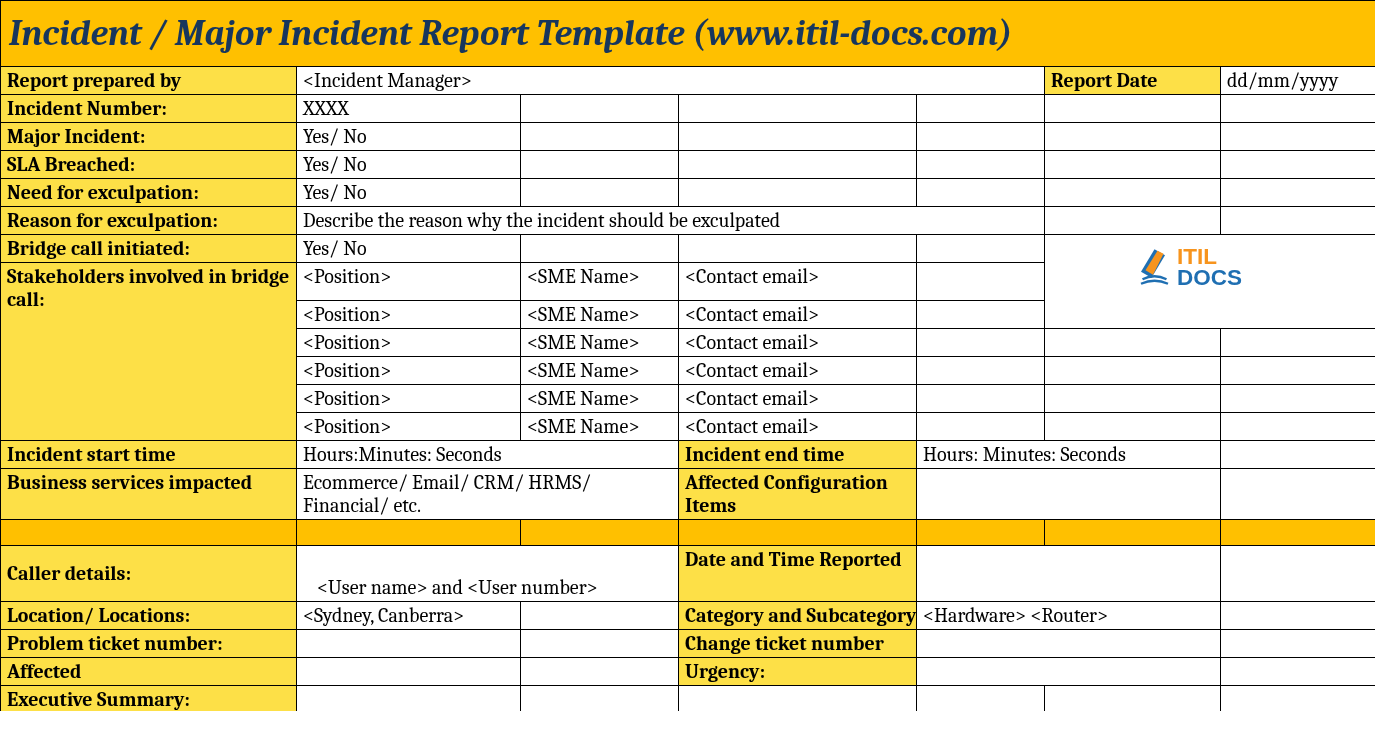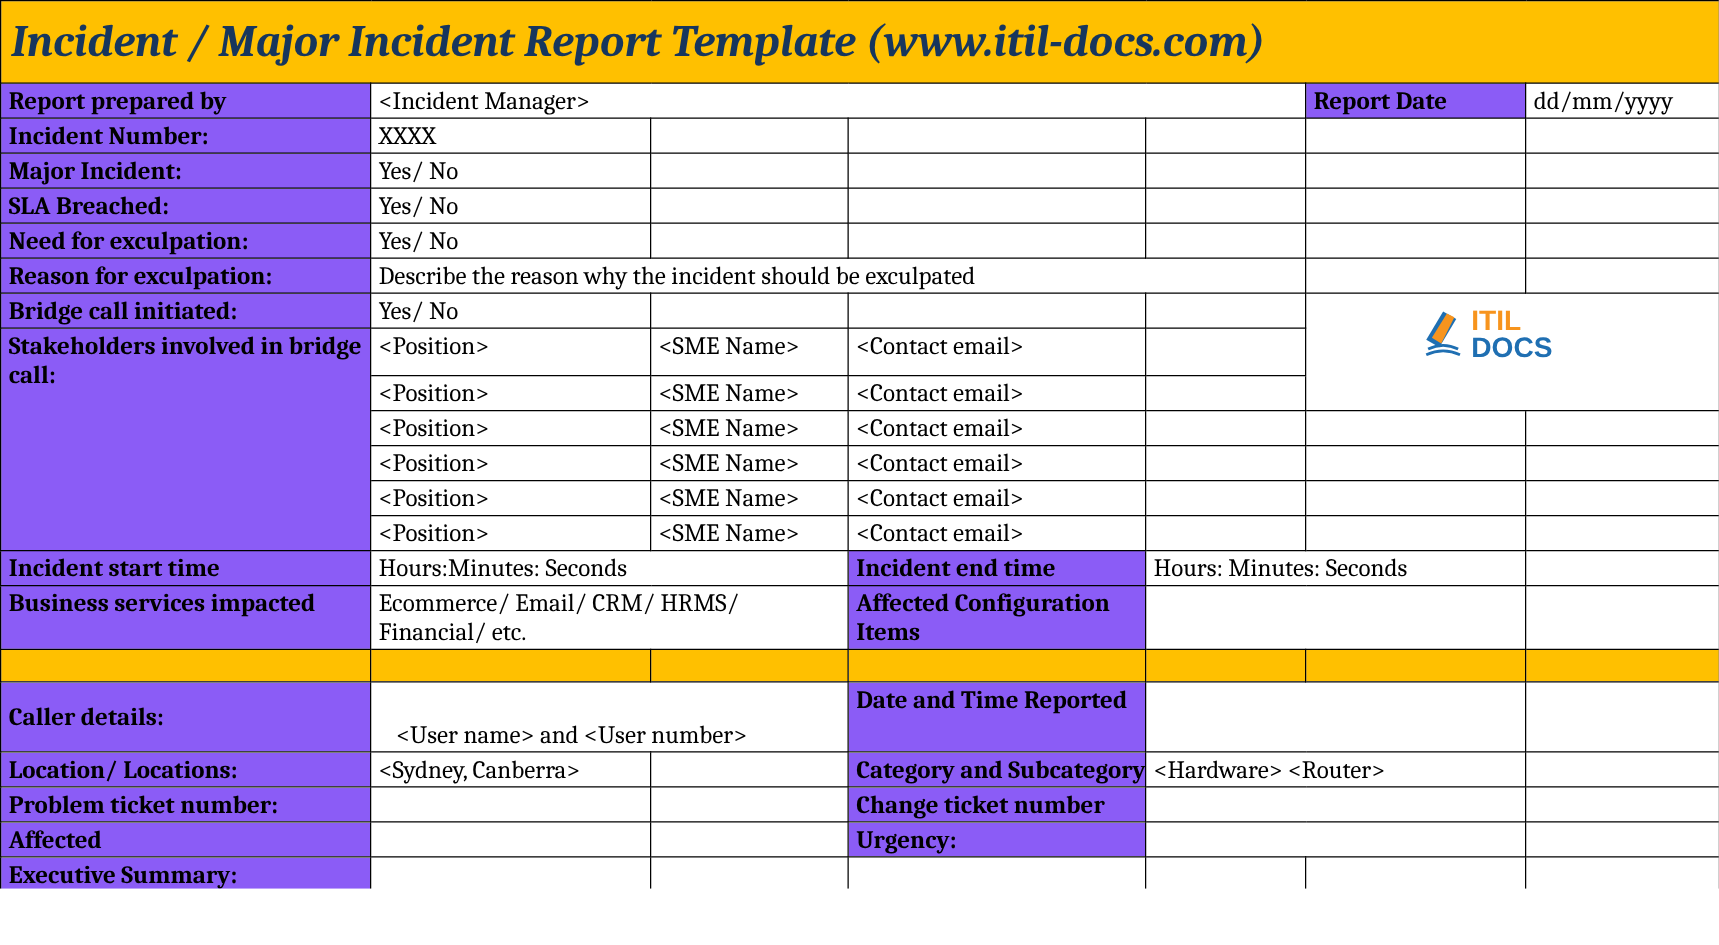--- a/index.html
+++ b/index.html
@@ -1,20 +1,20 @@
 <!DOCTYPE html>
 <html><head>
 <meta charset="utf-8">
 <style>
   * { box-sizing: border-box; margin: 0; padding: 0; }
   body { font-family: Cambria, Georgia, serif; font-size: 20px; color: #000; background: #fff; }
   table { border-collapse: collapse; width: 1375px; table-layout: fixed; }
   td { border: 1px solid #000; padding: 2px 6px; vertical-align: top; overflow: hidden; white-space: nowrap; }
   .title-row td { background: #ffc000; color: #17365d; font-weight: bold; font-style: italic; font-size: 36px; padding: 4px 8px; height: 66px; vertical-align: middle; border: 1px solid #000; }
-  .label { background: #8b5cf6; font-weight: bold; }
+  .label { background: #fde047; font-weight: bold; }
   .yellow td { background: #ffc000; height: 26px; }
   .wrap { white-space: normal; }
   .logo-cell { position: relative; text-align: center; vertical-align: middle; margin-top: 28px; }
   .logo { display:inline-block; }
   .logo svg { width: 150px; height: 56px; }
   .c1 { width: 296px; }
   .c2 { width: 224px; }
   .c3 { width: 158px; }
   .c4 { width: 238px; }
   .c5 { width: 128px; }

